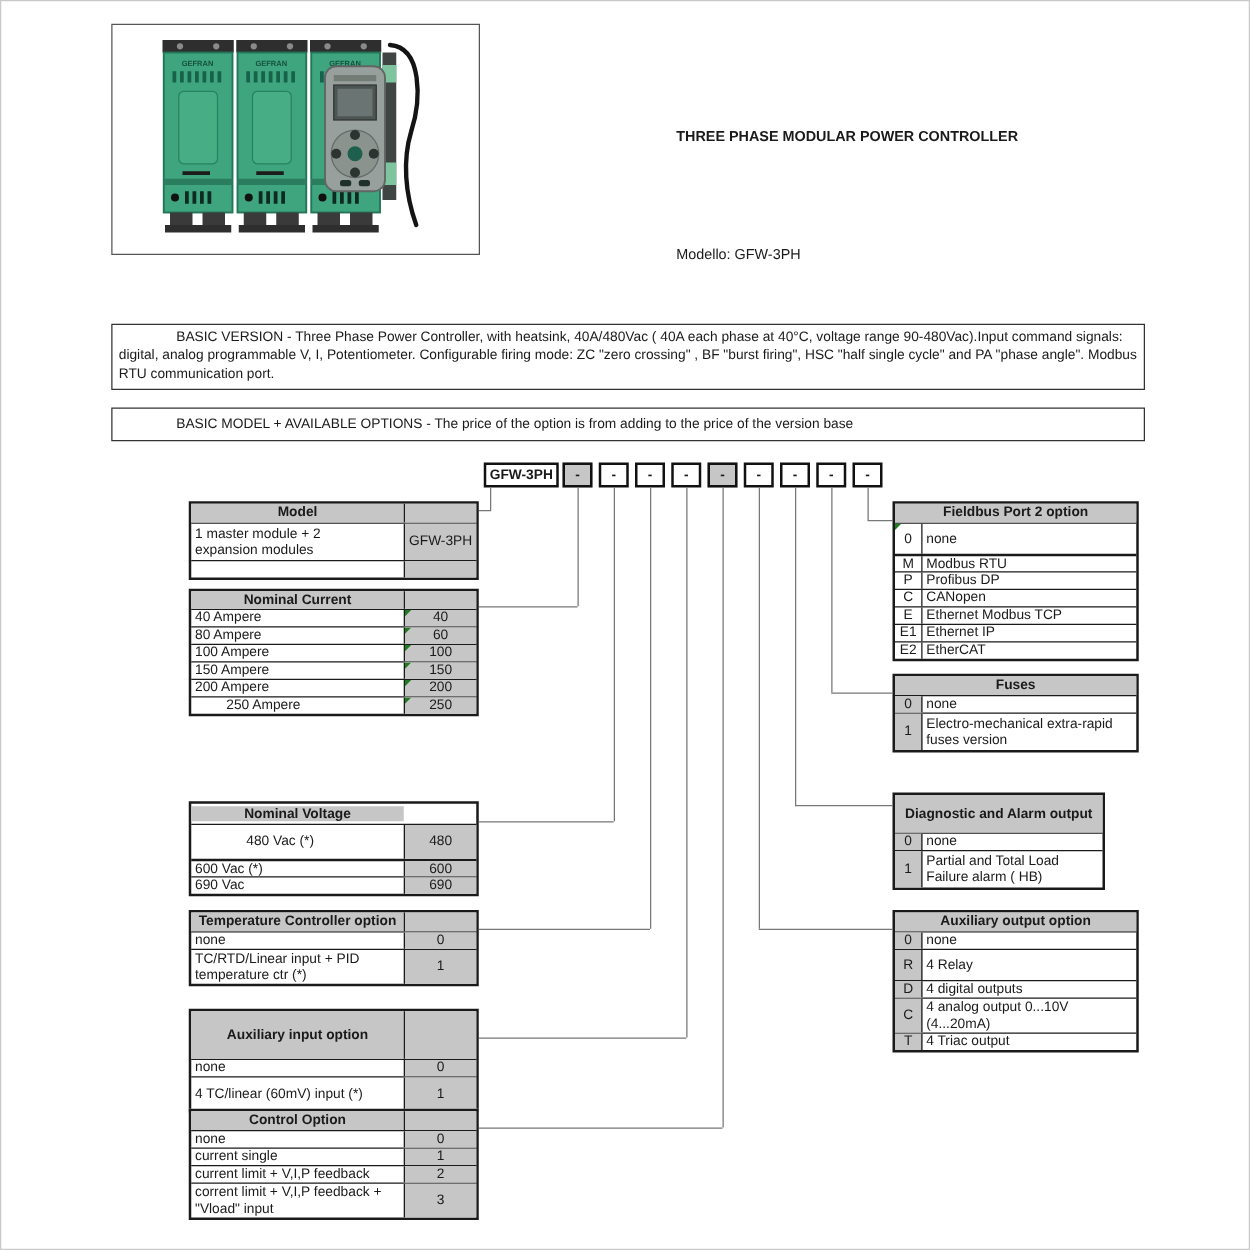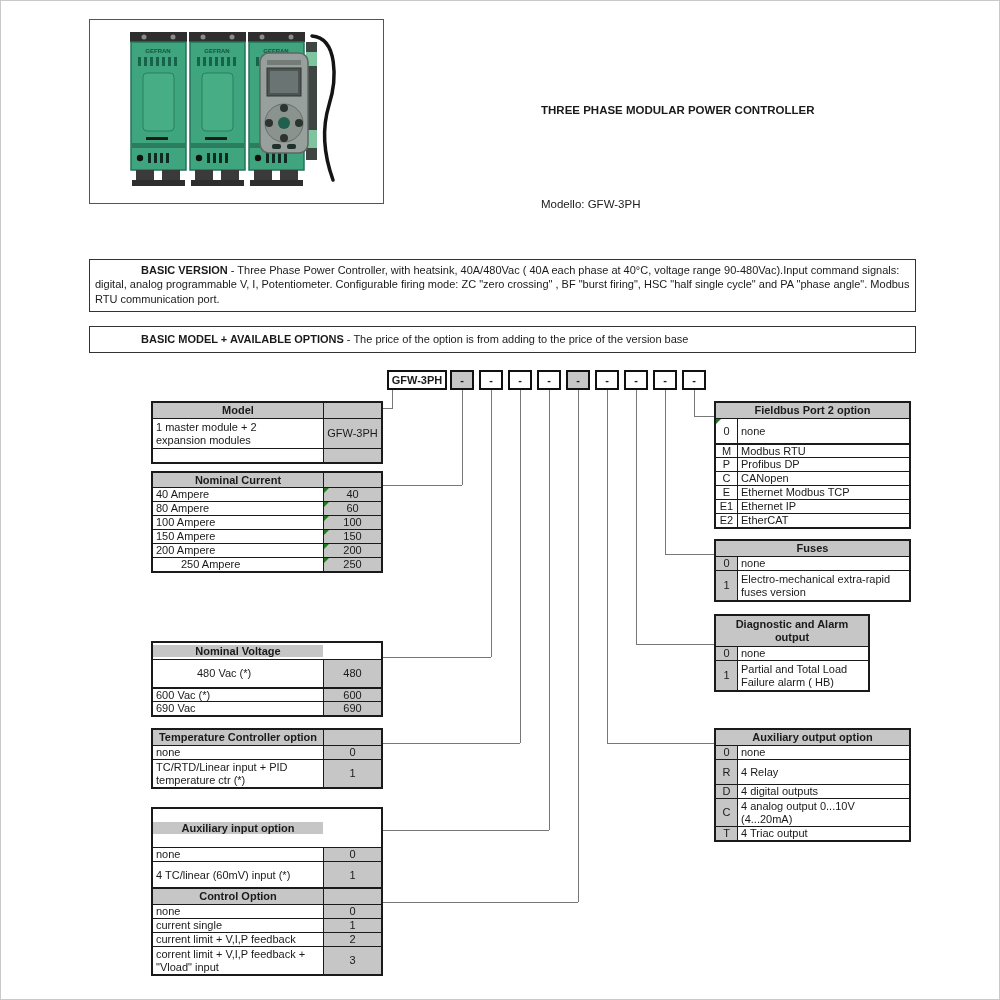--- a/index.html
+++ b/index.html
@@ -4,21 +4,21 @@
 <style>
   html,body{margin:0;padding:0;background:#fff;}
   .page{position:relative;width:1000px;height:1000px;background:#fff;font-family:"Liberation Sans",sans-serif;color:#1a1a1a;box-sizing:border-box;border:1px solid #c9c9c9;overflow:hidden;}
 
   .product-frame{position:absolute;left:88px;top:18px;width:295px;height:185px;border:1px solid #555;background:#fff;box-sizing:border-box;}
 
   .doc-title{position:absolute;left:540px;top:103px;font-size:11.5px;font-weight:bold;white-space:nowrap;}
   .modello{position:absolute;left:540px;top:197px;font-size:11.5px;white-space:nowrap;}
 
   .note-box{position:absolute;left:88px;width:827px;border:1px solid #333;box-sizing:border-box;font-size:11px;line-height:1.3;padding:3px 5px;background:#fff;}
-  .note-box b{font-weight:bold;padding-left:46px;}
+  .note-box b{font-weight:normal;padding-left:46px;}
   #basic-version{top:258px;height:53px;}
   #basic-model{top:325px;height:27px;display:flex;align-items:center;}
 
   .code-box{position:absolute;top:369px;height:20px;border:2px solid #111;box-sizing:border-box;background:#fff;display:flex;align-items:center;justify-content:center;font-size:11px;font-weight:bold;}
   .code-box.gray{background:#c6c6c6;}
 
   .vline{position:absolute;width:1px;background:#777;}
   .hline{position:absolute;height:1px;background:#777;}
 
   .tbl{position:absolute;border:2px solid #1a1a1a;box-sizing:border-box;background:#fff;font-size:11px;}
@@ -211,21 +211,21 @@
       <div class="cell lbl">none</div>
       <div class="cell val">0</div>
     </div>
     <div class="row" style="height:28px;">
       <div class="cell lbl">TC/RTD/Linear input + PID temperature ctr (*)</div>
       <div class="cell val">1</div>
     </div>
   </div>
 
   <div class="tbl" style="left:150px;top:806px;width:232px;">
-    <div class="row" style="height:38px;align-items:center;">
+    <div class="row" style="height:38px;">
       <div class="cell hdr lbl">Auxiliary input option</div>
       <div class="cell val"></div>
     </div>
     <div class="row" style="height:14px;">
       <div class="cell lbl">none</div>
       <div class="cell val">0</div>
     </div>
     <div class="row" style="height:27px;">
       <div class="cell lbl">4 TC/linear (60mV) input (*)</div>
       <div class="cell val">1</div>
@@ -296,21 +296,21 @@
     <div class="row" style="height:14px;">
       <div class="cell codecell gray">0</div>
       <div class="cell lbl">none</div>
     </div>
     <div class="row" style="height:30px;">
       <div class="cell codecell gray">1</div>
       <div class="cell lbl">Electro-mechanical extra-rapid fuses version</div>
     </div>
   </div>
 
-  <div class="tbl" style="left:713px;top:613px;width:156px;">
+  <div class="tbl" style="left:713px;top:633px;width:170px;">
     <div class="row" style="height:30px;">
       <div class="cell hdr fullhdr">Diagnostic and Alarm output</div>
     </div>
     <div class="row" style="height:14px;">
       <div class="cell codecell gray">0</div>
       <div class="cell lbl">none</div>
     </div>
     <div class="row" style="height:30px;">
       <div class="cell codecell gray">1</div>
       <div class="cell lbl">Partial and Total Load Failure alarm ( HB)</div>

